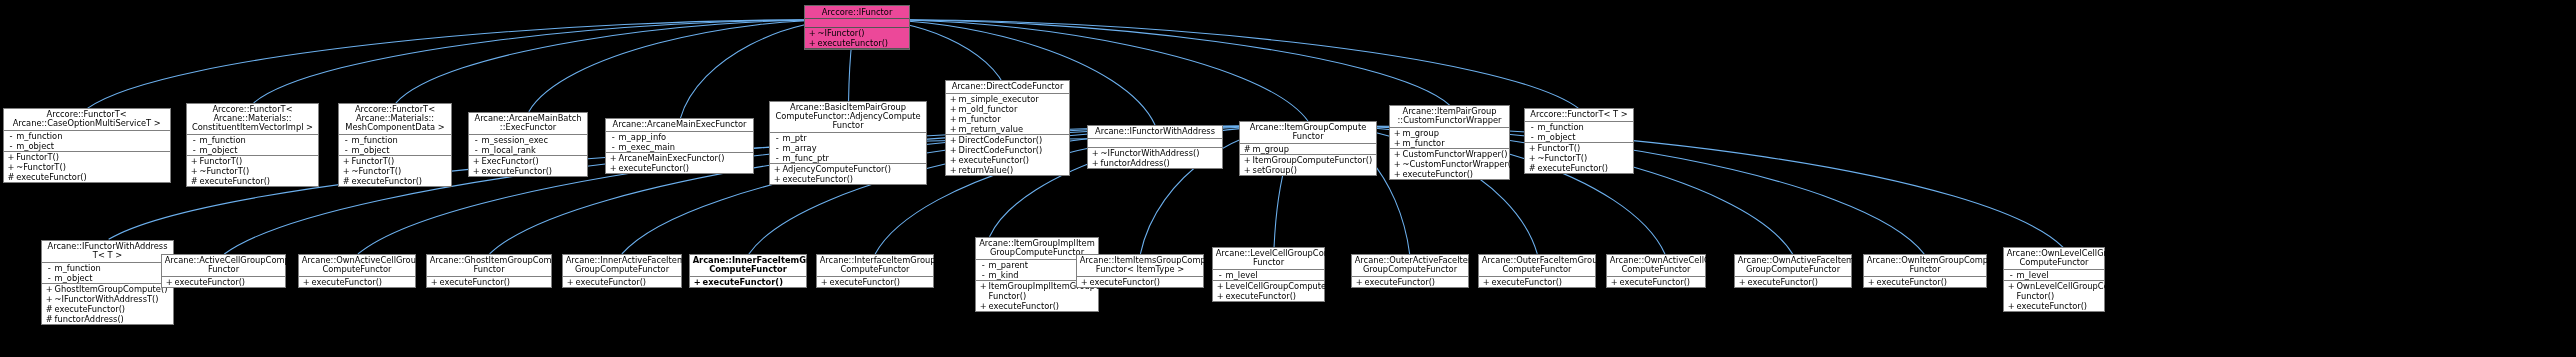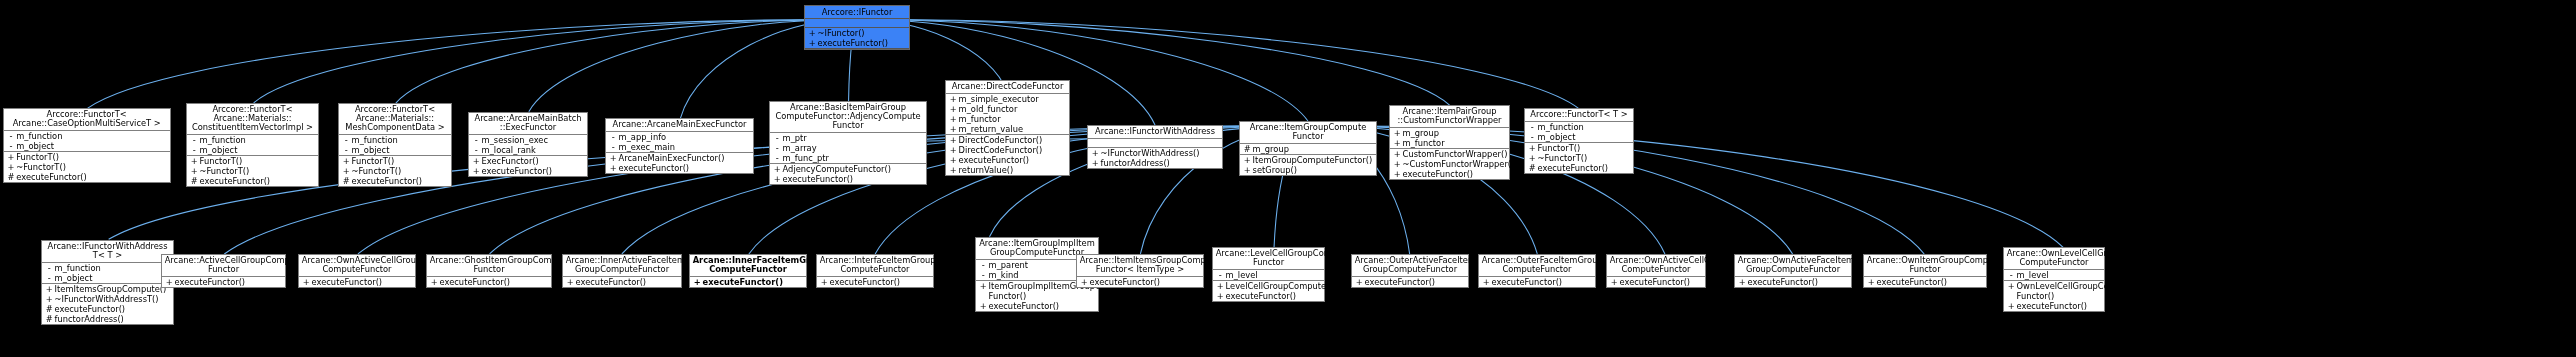--- a/index.html
+++ b/index.html
@@ -2,21 +2,21 @@
 <html style="font-size:10.6px"><head>
 <meta charset="utf-8">
 <style>
   html,body{margin:0;padding:0;background:#000;}
   body{width:2576px;height:357px;position:relative;overflow:hidden;
        font-family:"DejaVu Sans","Liberation Sans",sans-serif;}
   #canvas{position:absolute;inset:0;width:2576px;height:357px;}
   svg.edges{position:absolute;left:0;top:0;width:2576px;height:357px;pointer-events:none;}
   .node{position:absolute;box-sizing:border-box;border:0.7px solid #808080;
         background:#fff;color:#000;}
-  .node.root{background:#3b82f6;border:0.7px solid #666;}
+  .node.root{background:#ec4899;border:0.7px solid #666;}
   .nhead{padding:1.3px 2.7px;text-align:center;font-size:8.3px;line-height:9px;
          border-bottom:0.7px solid #808080;white-space:pre-line;}
   .nsec{border-bottom:0.7px solid #808080;}
   .nsec:last-child{border-bottom:none;}
   .nrow{display:flex;font-size:8.3px;line-height:10px;padding:0 2px;white-space:nowrap;}
   .nrow .vis{width:10.6px;flex:0 0 10.6px;text-align:center;}
   .nrow .nm{flex:1 1 auto;}
   .empty{height:8.6px;}
   .node.root .nhead{border-bottom:0.7px solid #555;}
   .node.root .nsec{border-bottom:0.7px solid #555;}
@@ -376,21 +376,21 @@
           <span class="nm">m_function</span>
         </div>
         <div class="nrow">
           <span class="vis">-</span>
           <span class="nm">m_object</span>
         </div>
       </div>
       <div class="nsec">
         <div class="nrow">
           <span class="vis">+</span>
-          <span class="nm">ItemItemsGroupCompute()</span>
+          <span class="nm">GhostItemGroupCompute()</span>
         </div>
         <div class="nrow">
           <span class="vis">+</span>
           <span class="nm">~IFunctorWithAddressT()</span>
         </div>
         <div class="nrow">
           <span class="vis">#</span>
           <span class="nm">executeFunctor()</span>
         </div>
         <div class="nrow">

